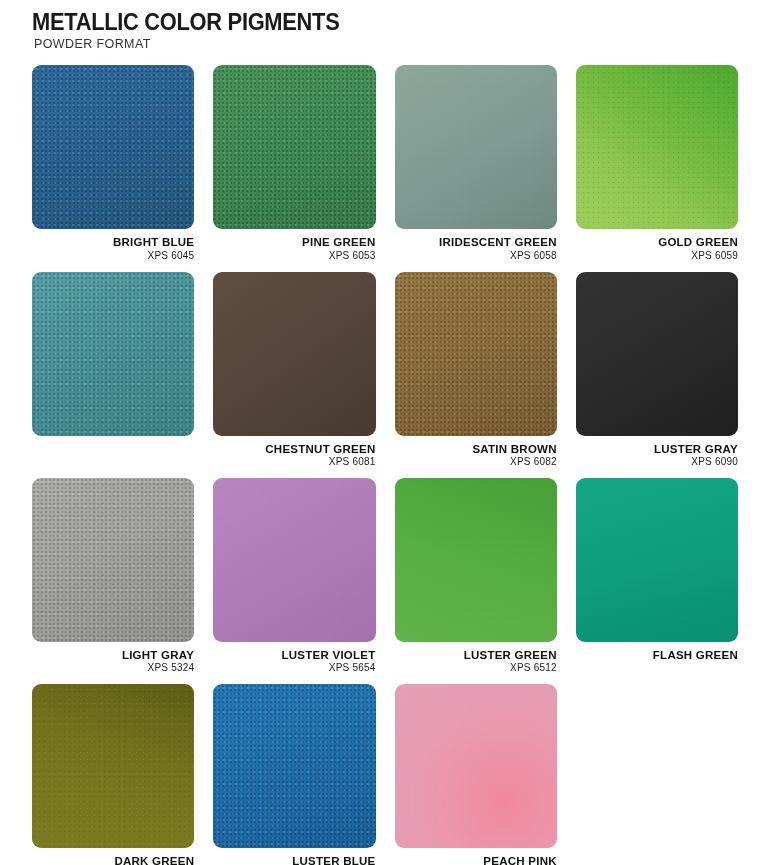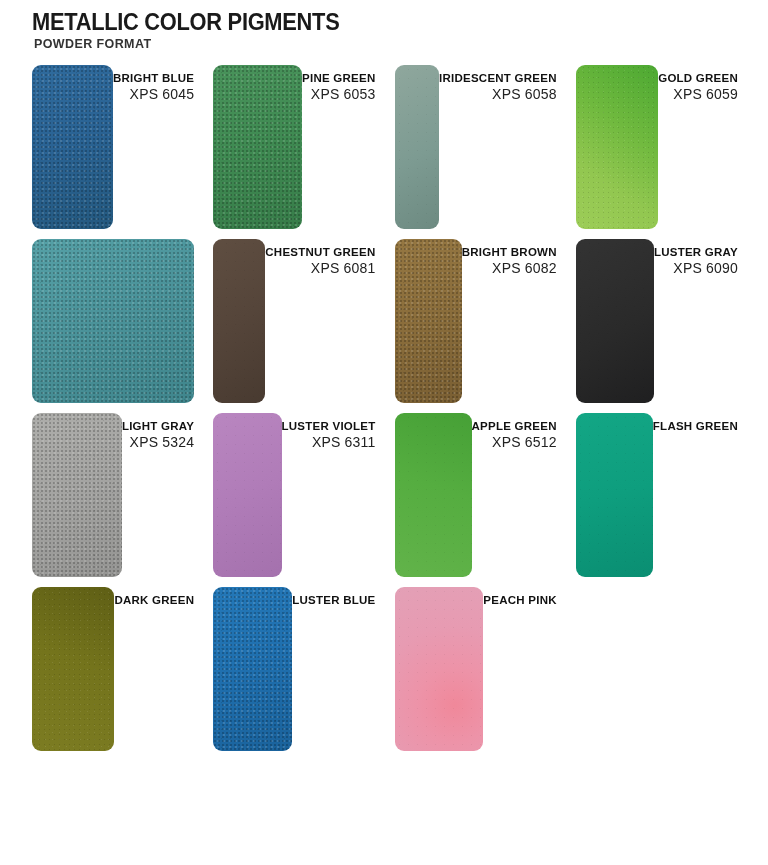--- a/index.html
+++ b/index.html
@@ -33,38 +33,38 @@
     letter-spacing: -0.3px;
     line-height: 1.05;
     color: #1a1a1a;
     margin: 0;
     font-stretch: condensed;
     transform: scaleX(0.95);
     transform-origin: left center;
   }
   .subtitle {
     font-size: 12.5px;
-    font-weight: bold;
+    font-weight: normal;
     letter-spacing: 0.4px;
     color: #333333;
     margin: 3px 0 0 2px;
   }
 
   
   .grid {
     margin: 14px 0 0 0;
     padding: 0 30px 0 32px;
     display: grid;
     grid-template-columns: repeat(4, 1fr);
     column-gap: 19px;
     row-gap: 0px;
   }
   .cell {
     display: flex;
-    flex-direction: row;
+    flex-direction: column;
     margin-bottom: 10px;
   }
 
   .swatch {
     width: 100%;
     height: 164px;
     border-radius: 9px;
     position: relative;
     overflow: hidden;
   }
@@ -101,21 +101,21 @@
     line-height: 1.18;
   }
   .name {
     font-size: 11.5px;
     font-weight: bold;
     letter-spacing: 0.25px;
     color: #111111;
     white-space: nowrap;
   }
   .code {
-    font-size: 14px;
+    font-size: 10px;
     font-weight: normal;
     letter-spacing: 0.2px;
     color: #222222;
     white-space: nowrap;
   }
 </style>
 </head>
 <body>
 
 <div class="sheet">
@@ -160,21 +160,21 @@
       <div class="cell">
         <div class="swatch smooth" style="background: linear-gradient(145deg, rgb(95, 78, 65) 0%, rgb(85, 69, 58) 50%, rgb(72, 58, 48) 100%);"></div>
         <div class="labels">
           <div class="name">CHESTNUT GREEN</div>
           <div class="code">XPS 6081</div>
         </div>
       </div>
       <div class="cell">
         <div class="swatch coarse" style="background: linear-gradient(160deg, rgb(149, 119, 66) 0%, rgb(138, 109, 59) 50%, rgb(122, 95, 51) 100%);"></div>
         <div class="labels">
-          <div class="name">BRIGHT BROWN</div>
+          <div class="name">SATIN BROWN</div>
           <div class="code">XPS 6082</div>
         </div>
       </div>
       <div class="cell">
         <div class="swatch smooth" style="background: linear-gradient(150deg, rgb(51, 51, 51) 0%, rgb(42, 42, 42) 55%, rgb(31, 31, 32) 100%);"></div>
         <div class="labels">
           <div class="name">LUSTER GRAY</div>
           <div class="code">XPS 6090</div>
         </div>
       </div>
@@ -182,27 +182,27 @@
         <div class="swatch coarse" style="background: linear-gradient(155deg, rgb(173, 173, 170) 0%, rgb(163, 163, 161) 50%, rgb(148, 148, 146) 100%);"></div>
         <div class="labels">
           <div class="name">LIGHT GRAY</div>
           <div class="code">XPS 5324</div>
         </div>
       </div>
       <div class="cell">
         <div class="swatch smooth" style="background: linear-gradient(150deg, rgb(185, 134, 192) 0%, rgb(176, 124, 184) 50%, rgb(164, 113, 173) 100%);"></div>
         <div class="labels">
           <div class="name">LUSTER VIOLET</div>
-          <div class="code">XPS 6311</div>
+          <div class="code">XPS 5654</div>
         </div>
       </div>
       <div class="cell">
         <div class="swatch smooth" style="background: linear-gradient(200deg, rgb(70, 160, 54) 0%, rgb(85, 173, 64) 45%, rgb(98, 179, 74) 100%);"></div>
         <div class="labels">
-          <div class="name">APPLE GREEN</div>
+          <div class="name">LUSTER GREEN</div>
           <div class="code">XPS 6512</div>
         </div>
       </div>
       <div class="cell">
         <div class="swatch smooth" style="background: linear-gradient(165deg, rgb(19, 166, 133) 0%, rgb(14, 158, 126) 50%, rgb(10, 142, 114) 100%);"></div>
         <div class="labels">
           <div class="name">FLASH GREEN</div>
         </div>
       </div>
       <div class="cell">

